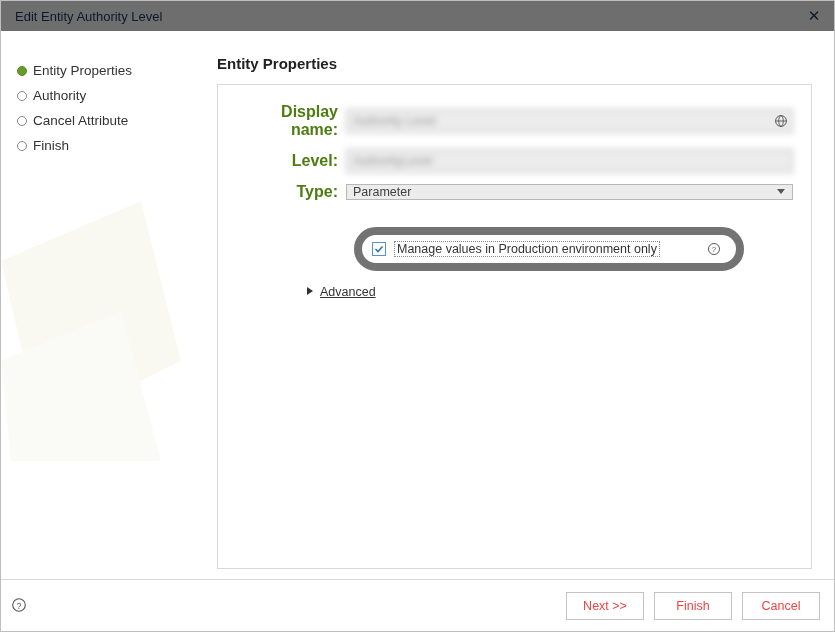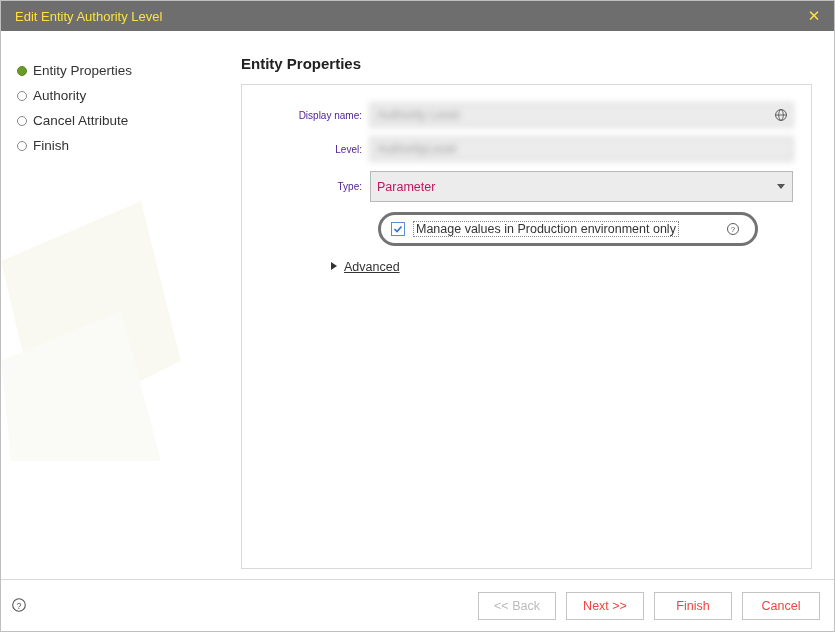--- a/index.html
+++ b/index.html
@@ -4,27 +4,27 @@
 <style>
 * { box-sizing: border-box; margin: 0; padding: 0; font-family: "Segoe UI", Tahoma, sans-serif; }
 html, body { width: 835px; height: 632px; overflow: hidden; background: #fff; }
 .window {
   width: 835px; height: 632px;
   border: 1px solid #bfbfbf;
   display: flex; flex-direction: column;
   position: relative;
 }
 .titlebar {
-  height: 30px; background: #6e6e6e; color: #fde047;
+  height: 30px; background: #6e6e6e; color: #0f172a;
   display: flex; align-items: center; justify-content: space-between;
   padding: 0 10px 0 14px; font-size: 13px;
 }
 .titlebar .close { width: 20px; text-align: center; font-size: 15px; cursor: pointer; }
 .body {
-  flex: 1; display: flex; position: relative; gap: 24px;
+  flex: 1; display: flex; position: relative;
 }
 .sidebar {
   width: 200px; padding: 32px 10px 10px 16px; position: relative;
 }
 .bg-art {
   position: absolute; left: 0; top: 170px; width: 200px; height: 260px;
   pointer-events: none; opacity: .35;
 }
 .bg-art svg { width: 100%; height: 100%; }
 .step { display: flex; align-items: center; gap: 6px; font-size: 13.5px; color: #333; margin-bottom: 10px; cursor: pointer; }
@@ -32,44 +32,44 @@
 .step.current .bullet { background: #6a9a2d; border-color: #5a8a20; }
 .main {
   flex: 1; padding: 24px 22px 10px 16px; display: flex; flex-direction: column;
 }
 h2 { font-size: 15px; font-weight: 700; color: #222; margin-bottom: 12px; }
 .form-panel {
   flex: 1; border: 1px solid #d9d9d9; background: #fff;
   padding: 18px 18px 10px 18px;
 }
 .row { display: flex; align-items: center; margin-bottom: 10px; }
-.row label { width: 110px; text-align: right; padding-right: 8px; font-size: 10px; color: #4c1d95; }
+.row label { width: 110px; text-align: right; padding-right: 8px; font-size: 16px; color: #4d7c0f; font-weight: bold; }
 .input-wrap {
   flex: 1; position: relative;
 }
 .txt {
   width: 100%; height: 24px; border: 1px solid #b8b8b8; background: #ececec;
   font-size: 12.5px; padding: 0 28px 0 6px; color: #777;
 }
 .globe {
   position: absolute; right: 4px; top: 50%; transform: translateY(-50%);
   width: 16px; height: 16px; display:flex;align-items:center;justify-content:center;
 }
 .globe svg { width: 14px; height: 14px; }
 .select {
-  width: 100%; height: 31px; border: 1px solid #b8b8b8; background: #ececec;
-  font-size: 12.5px; padding: 0 24px 0 6px; color: #be185d;
+  width: 100%; height: 16px; border: 1px solid #b8b8b8; background: #ececec;
+  font-size: 12.5px; padding: 0 24px 0 6px; color: #404040;
   display:flex; align-items:center; position: relative;
 }
 .select .caret { position:absolute; right:6px; top:50%; transform:translateY(-50%); }
 .caret svg { width:10px; height:10px; }
 .check-row { display: flex; align-items: center; margin-left: 118px; margin-bottom: 14px; position: relative; }
 .callout {
-  border: 3px solid #737373; border-radius: 22px; padding: 6px 14px 6px 10px;
-  display: flex; align-items: center; gap: 8px;
+  border: 8px solid #737373; border-radius: 22px; padding: 6px 14px 6px 10px;
+  display: flex; align-items: center; gap: 8px; margin-top: 16px;
 }
 .chk { width: 14px; height: 14px; border: 1px solid #5a8fd6; background: #fff; display:flex;align-items:center;justify-content:center; }
 .chk svg { width: 10px; height: 10px; }
 .chk-label { font-size: 12.5px; color: #333; border: 1px dotted #888; padding: 0 2px; }
 .help-icn { margin-left: 38px; width:16px;height:16px; display:flex;align-items:center;justify-content:center;}
 .help-icn svg{width:14px;height:14px;}
 .adv { display:flex; align-items:center; gap:6px; margin-left: 70px; font-size:12.5px; color:#333; cursor:pointer;text-decoration:underline;}
 .adv .tri svg { width:8px;height:10px; }
 .footer {
   height: 52px; border-top: 1px solid #d9d9d9; position: relative;
@@ -192,19 +192,18 @@
 
   </div>
 
   <div class="footer">
     <span class="help-left">
       <svg viewBox="0 0 16 16">
           <circle cx="8" cy="8" r="6.3" fill="none" stroke="#555" stroke-width="1.1"></circle>
           <text x="8" y="11.5" text-anchor="middle" font-size="9" fill="#555" font-family="Segoe UI">?</text>
         </svg>
     </span>
-    <button class="btn disabled">&lt;&lt; Back</button>
     <button class="btn">Next &gt;&gt;</button>
     <button class="btn">Finish</button>
     <button class="btn">Cancel</button>
   </div>
 
 </div>
 
 </body></html>

